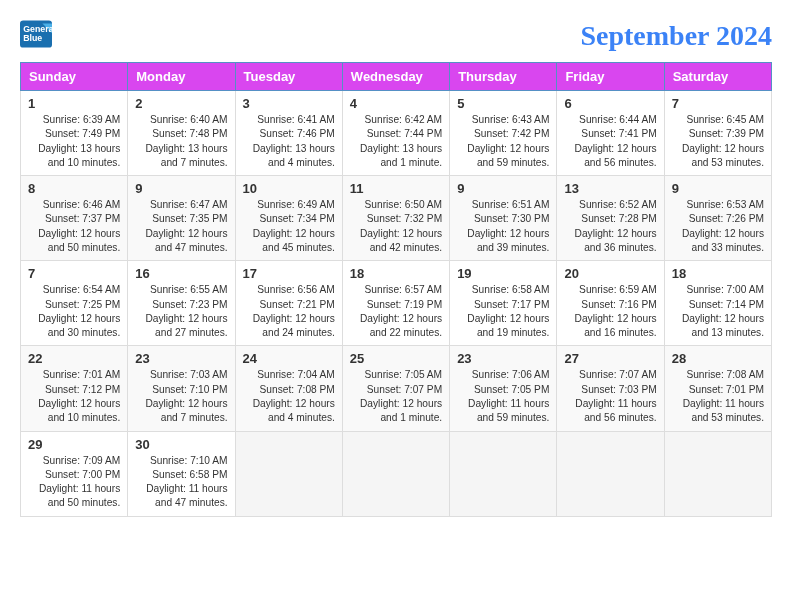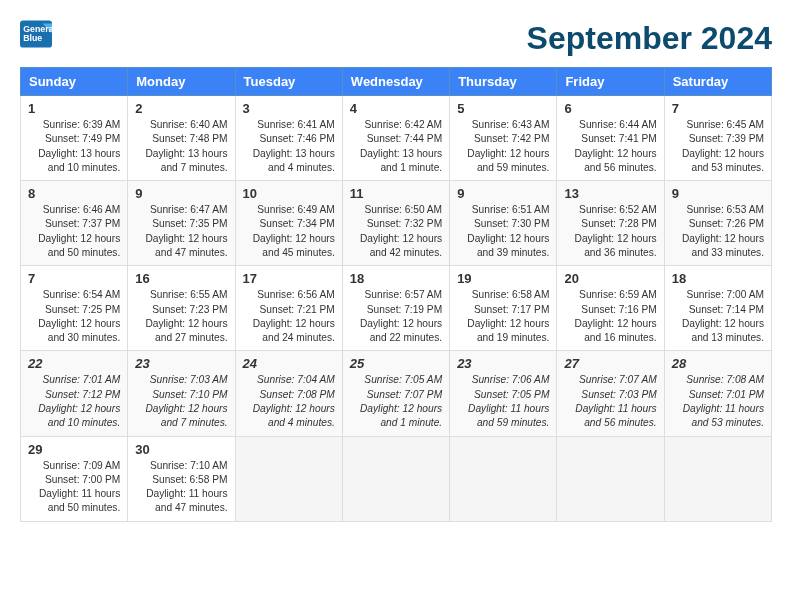--- a/index.html
+++ b/index.html
@@ -22,36 +22,37 @@
       gap: 6px;
     }
     .logo-icon {
       width: 32px;
       height: 28px;
     }
     .title-block {
       text-align: right;
     }
     .title-block h1 {
-      font-size: 32px;
+      font-size: 28px;
       font-weight: bold;
-      color: #0c4a6e;
+      color: #3b82f6;
+      font-family: Liberation Serif, serif;
     }
     .title-block h2 {
       font-size: 15px;
       font-weight: normal;
       color: #333;
     }
     .calendar {
       width: 100%;
       border-collapse: collapse;
       border: 1px solid #ccc;
     }
     .calendar th {
-      background-color: #3b82f6;
+      background-color: #d946ef;
       color: #fff;
       text-align: left;
       padding: 6px 8px;
       font-size: 13px;
       font-weight: bold;
       border: 1px solid #5590c5;
     }
     .calendar td {
       vertical-align: top;
       padding: 5px 7px;
@@ -280,21 +281,21 @@
         </td>
         <td>
           <span class="day-number">18</span>
           <div class="day-info">
             Sunrise: 7:00 AM<br>
             Sunset: 7:14 PM<br>
             Daylight: 12 hours and 13 minutes.
           </div>
         </td>
       </tr>
-      <tr class="week-row" style="background: #7dd3fc; font-style: italic;">
+      <tr class="week-row" style="background: #7dd3fc;">
         <td>
           <span class="day-number">22</span>
           <div class="day-info">
             Sunrise: 7:01 AM<br>
             Sunset: 7:12 PM<br>
             Daylight: 12 hours and 10 minutes.
           </div>
         </td>
         <td>
           <span class="day-number">23</span>

